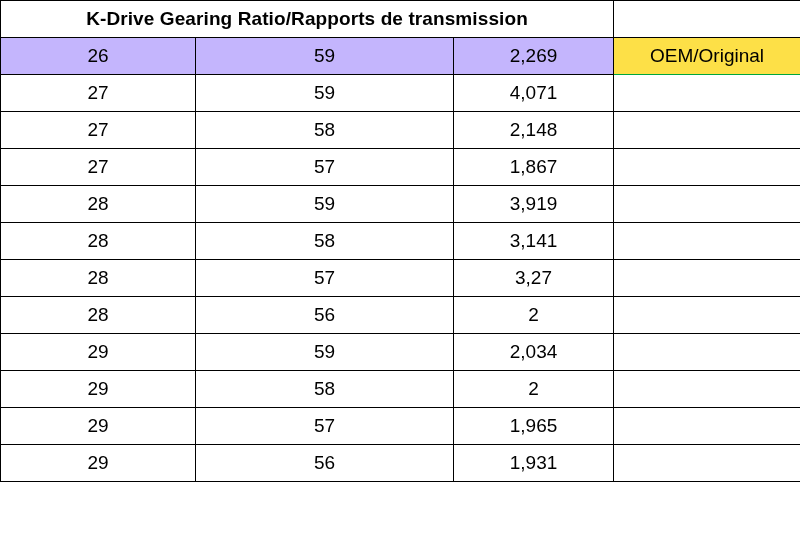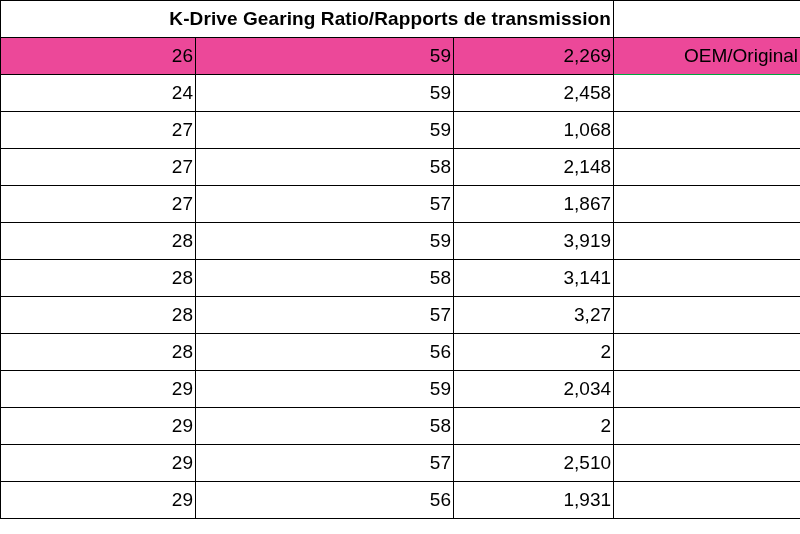--- a/index.html
+++ b/index.html
@@ -27,45 +27,45 @@
     width: 800px;
   }
   table.gear col.c1 { width: 195px; }
   table.gear col.c2 { width: 258px; }
   table.gear col.c3 { width: 160px; }
   table.gear col.c4 { width: 187px; }
 
   table.gear td {
     border: 1px solid #000000;
     height: 36px;
-    text-align: right;
+    text-align: center;
     vertical-align: middle;
     font-size: 19px;
     padding: 0 2px;
     background: #ffffff;
   }
   td.title {
     font-weight: bold;
     font-size: 19.5px;
     letter-spacing: 0.1px;
   }
   td.header {
     font-size: 19px;
   }
   td.nb {
     border: none;
     background: #ffffff;
   }
   tr.oem td {
-    background: #ec4899;
+    background: #c4b5fd;
   }
   tr.oem td.note {
-    background: #ec4899;
+    background: #fde047;
     border: 1px solid #00a63f;
-    text-align: right;
+    text-align: center;
     font-size: 19px;
   }
 </style>
 </head>
 <body>
 
 <div class="sheet">
   <table class="gear">
     <colgroup>
       <col class="c1">
@@ -79,31 +79,25 @@
         <td class="nb"></td>
       </tr>
 
       <tr class="oem">
         <td>26</td>
         <td>59</td>
         <td>2,269</td>
         <td class="note">OEM/Original</td>
       </tr>
 
-      <tr>
-        <td>24</td>
-        <td>59</td>
-        <td>2,458</td>
-        <td class="nb"></td>
-      </tr>
 
       <tr>
         <td>27</td>
         <td>59</td>
-        <td>1,068</td>
+        <td>4,071</td>
         <td class="nb"></td>
       </tr>
 
       <tr>
         <td>27</td>
         <td>58</td>
         <td>2,148</td>
         <td class="nb"></td>
       </tr>
 
@@ -152,21 +146,21 @@
       <tr>
         <td>29</td>
         <td>58</td>
         <td>2</td>
         <td class="nb"></td>
       </tr>
 
       <tr>
         <td>29</td>
         <td>57</td>
-        <td>2,510</td>
+        <td>1,965</td>
         <td class="nb"></td>
       </tr>
 
       <tr>
         <td>29</td>
         <td>56</td>
         <td>1,931</td>
         <td class="nb"></td>
       </tr>
     </tbody>

